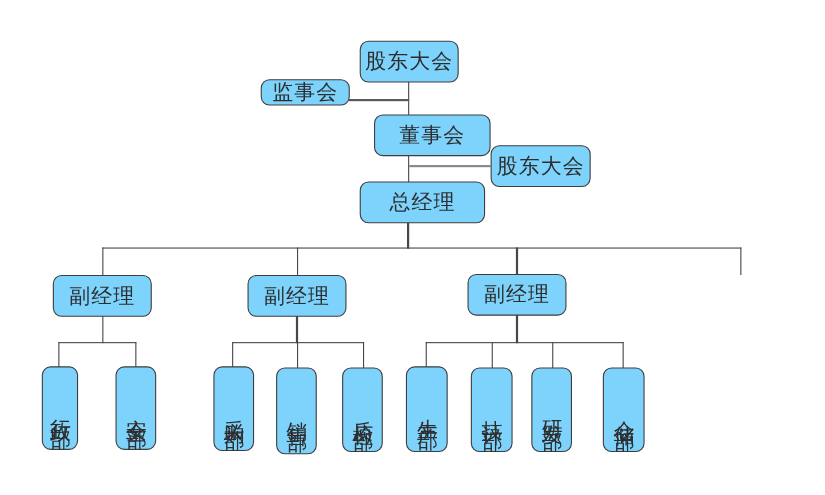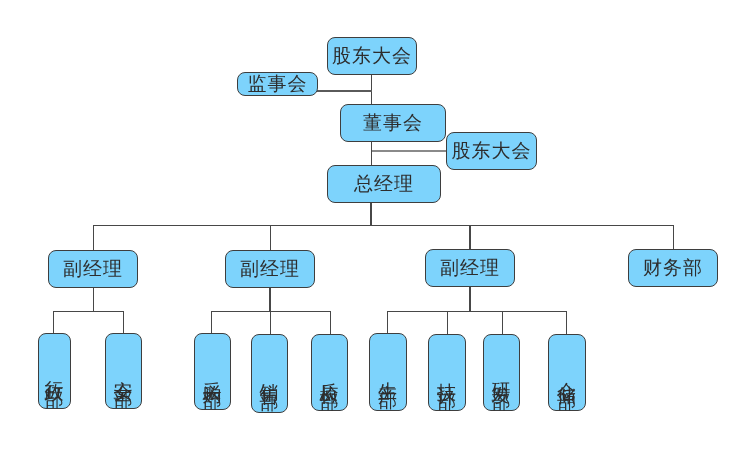--- a/index.html
+++ b/index.html
@@ -95,23 +95,20 @@
 
   <div class="node" style="left:48px;top:250px;width:90px;height:38px">
     <span>副经理</span>
   </div>
   <div class="node" style="left:225px;top:250px;width:90px;height:38px">
     <span>副经理</span>
   </div>
   <div class="node" style="left:425px;top:249px;width:90px;height:38px">
     <span>副经理</span>
   </div>
-  <div class="node" style="left:628px;top:249px;width:90px;height:38px">
-    <span>财务部</span>
-  </div>
 
   <div class="node v" style="left:38px;top:333px;width:33px;height:76px">
     <span>行政部</span>
   </div>
   <div class="node v" style="left:105px;top:333px;width:37px;height:76px">
     <span>安全部</span>
   </div>
   <div class="node v" style="left:194px;top:333px;width:37px;height:77px">
     <span>采购部</span>
   </div>

